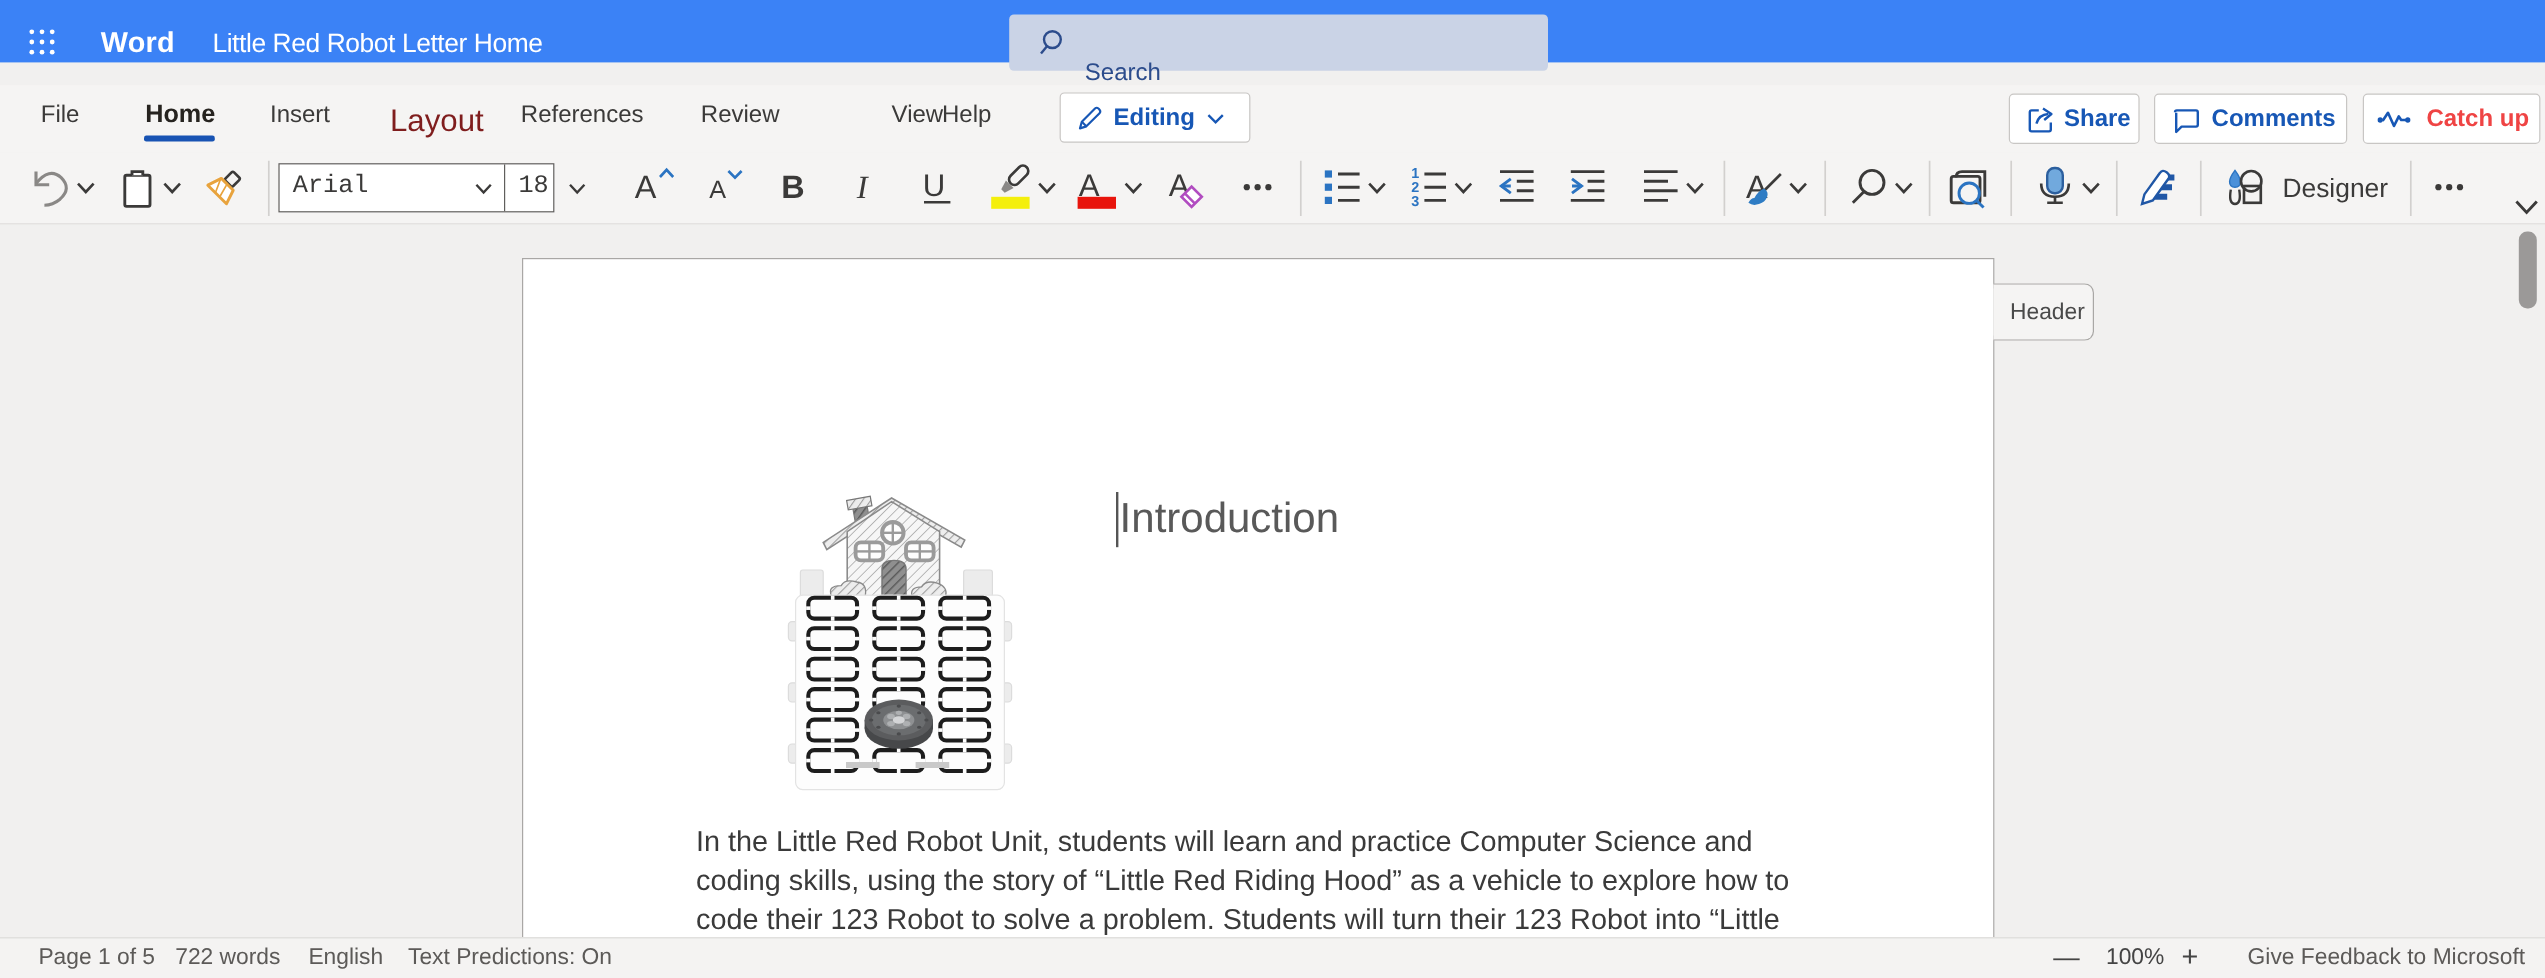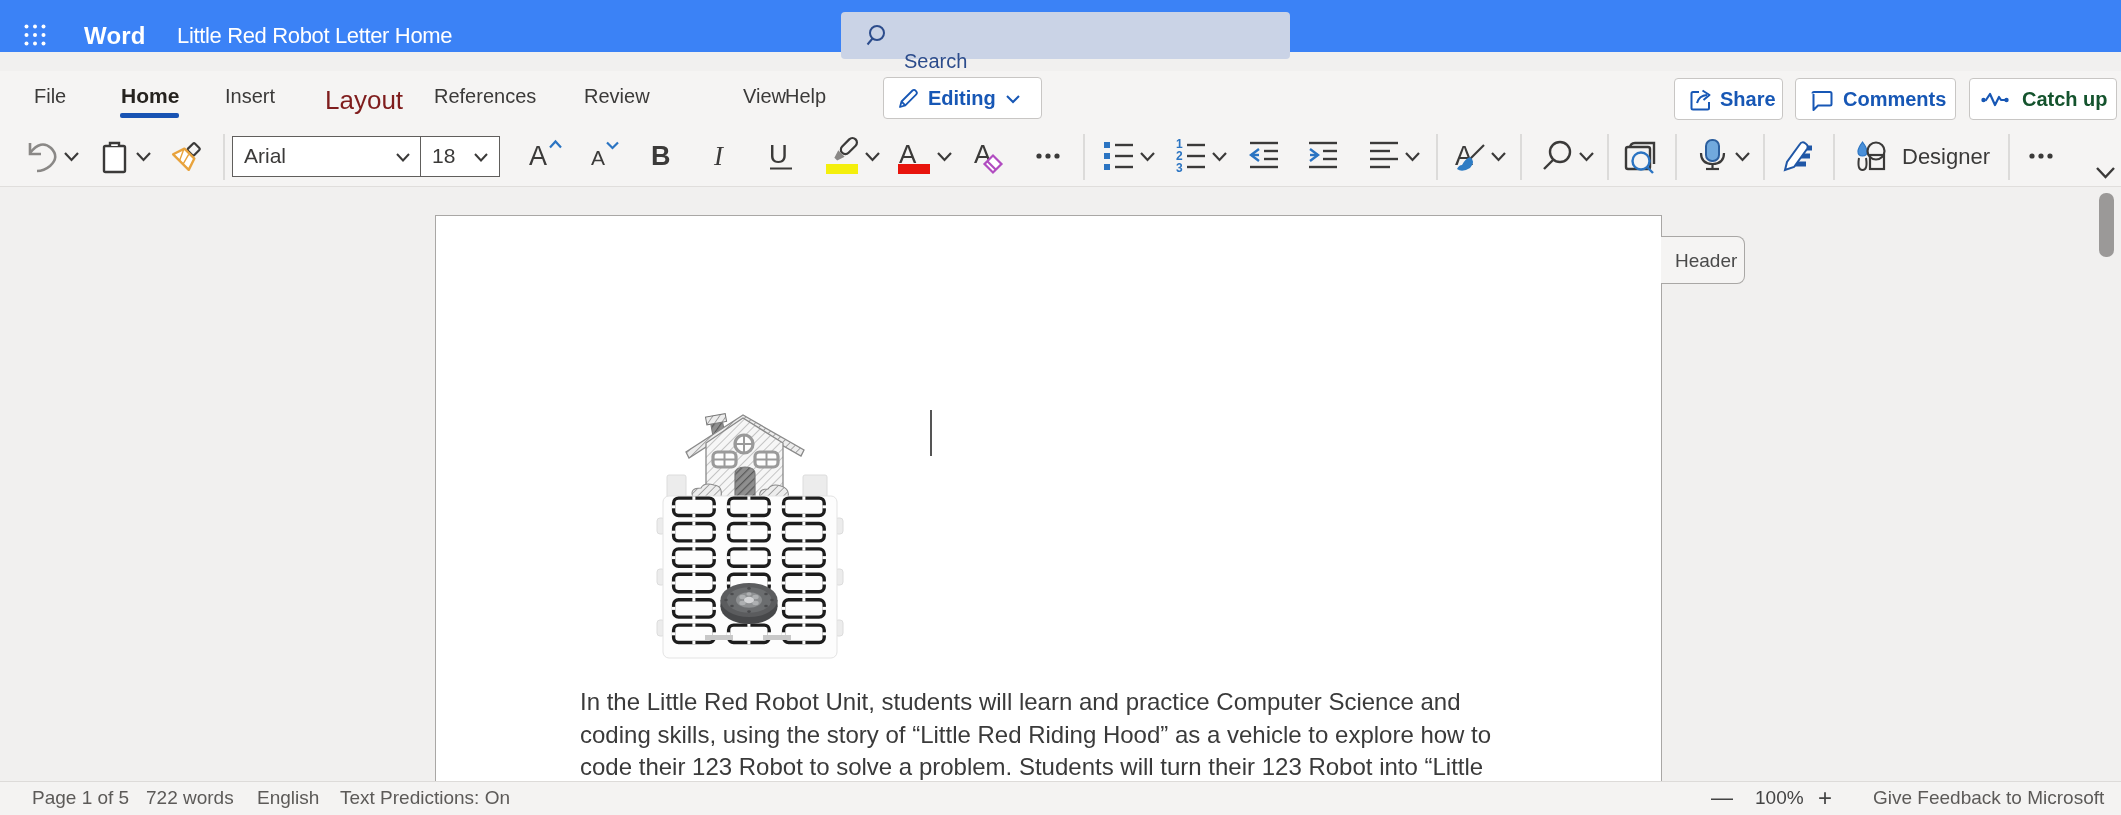--- a/index.html
+++ b/index.html
@@ -72,21 +72,21 @@
     </svg>
     <div class="abs" style="left:47px;top:9px;font-size:20px;font-weight:bold;color:#1757b5;">Comments</div>
   </div>
 
   <div class="abs" style="left:1969px;top:7px;width:148px;height:42px;background:#fff;border:1px solid #c8c6c4;border-radius:4px;">
     <svg class="abs" style="left:11px;top:11px;" width="28" height="20" viewBox="0 0 28 20">
       <circle cx="2.5" cy="10" r="2.2" fill="#1757b5"></circle>
       <path d="M5 10 L9 4 L14 15 L18 7 L20 10 L25 10" fill="none" stroke="#1757b5" stroke-width="2.2" stroke-linejoin="round" stroke-linecap="round"></path>
       <circle cx="25.5" cy="10" r="2.2" fill="#1757b5"></circle>
     </svg>
-    <div class="abs" style="left:52px;top:9px;font-size:20px;font-weight:bold;color:#14532d;">Catch up</div>
+    <div class="abs" style="left:52px;top:9px;font-size:20px;font-weight:bold;color:#ef4444;">Catch up</div>
   </div>
 </div>
 
 <div class="abs" style="left:0;top:127px;width:2121px;height:60px;background:#f5f4f3;border-bottom:1px solid #e0dedc;">
   <svg class="abs" style="left:0;top:0;" width="2121" height="60" viewBox="0 0 2121 60">
 
     <path d="M30 16 L30 27 L41 27" fill="none" stroke="#8a8886" stroke-width="2.6"></path>
     <path d="M30 26 Q41 12 51 21 Q60 30 50 39 Q44 44 37 44" fill="none" stroke="#8a8886" stroke-width="2.6"></path>
     <polyline points="65,26 71.5,33 78,26" fill="none" stroke="#3b3a39" stroke-width="2.2"></polyline>
 
@@ -208,21 +208,21 @@
     <circle cx="1876" cy="24" r="8.5" fill="none" stroke="#3b3a39" stroke-width="2.2"></circle>
     <rect x="1870" y="28" width="14" height="14" fill="none" stroke="#3b3a39" stroke-width="2.2"></rect>
     <text x="1902" y="37" font-size="22" fill="#3b3a39" font-family="Liberation Sans">Designer</text>
     <line x1="2009" y1="7" x2="2009" y2="53" stroke="#d2d0ce" stroke-width="1.4"></line>
     <circle cx="2032" cy="29" r="2.6" fill="#3b3a39"></circle>
       <circle cx="2041" cy="29" r="2.6" fill="#3b3a39"></circle>
       <circle cx="2050" cy="29" r="2.6" fill="#3b3a39"></circle>
     <polyline points="2097,41 2105.5,50 2114,41" fill="none" stroke="#3b3a39" stroke-width="2.4"></polyline>
   </svg>
 
-  <div class="abs" style="left:232px;top:9px;width:268px;height:41px;background:#fff;border:1px solid #605e5c;">
+  <div class="abs" style="left:232px;top:9px;width:230px;height:41px;background:#fff;border:1px solid #605e5c;font-family:Liberation Mono, monospace;">
     <div class="abs" style="left:11px;top:7px;font-size:21px;color:#3b3a39;">Arial</div>
     <svg class="abs" style="left:162px;top:14px;" width="16" height="12" viewBox="0 0 16 12">
         <polyline points="2,3 8,9.5 14,3" fill="none" stroke="#3b3a39" stroke-width="2"></polyline>
       </svg>
     <div class="abs" style="left:187px;top:0;width:1px;height:39px;background:#605e5c;"></div>
     <div class="abs" style="left:199px;top:7px;font-size:21px;color:#3b3a39;">18</div>
     <svg class="abs" style="left:240px;top:14px;" width="16" height="12" viewBox="0 0 16 12">
         <polyline points="2,3 8,9.5 14,3" fill="none" stroke="#3b3a39" stroke-width="2"></polyline>
       </svg>
   </div>
@@ -414,20 +414,21 @@
           <ellipse cx="100.5" cy="191" rx="3.2" ry="2.2"></ellipse>
         <ellipse cx="87.5" cy="197" rx="3.2" ry="2.2"></ellipse>
           <ellipse cx="100.5" cy="197" rx="3.2" ry="2.2"></ellipse>
         <ellipse cx="94" cy="188" rx="2.6" ry="1.8"></ellipse>
       </g>
       <ellipse cx="94" cy="194" rx="5" ry="3.2" fill="#d4d5d7"></ellipse>
     </g>
   </svg>
 
   <div class="abs" style="left:930px;top:222px;width:2px;height:46px;background:#555;"></div>
+  <div class="abs" style="left:933px;top:224px;font-size:35px;color:#595959;">Introduction</div>
 
   <div class="abs" style="left:580px;top:498px;width:940px;font-size:24px;line-height:32.5px;color:#3a3a3a;">In the Little Red Robot Unit, students will learn and practice Computer Science and coding skills, using the story of “Little Red Riding Hood” as a vehicle to explore how to code their 123 Robot to solve a problem. Students will turn their 123 Robot into “Little</div>
 </div>
 
 <div class="abs" style="left:0;top:781px;width:2121px;height:34px;background:#f4f3f2;border-top:1px solid #dddbd9;">
   <div class="abs" style="left:32px;top:5px;font-size:19px;color:#5c5a58;">Page 1 of 5</div>
   <div class="abs" style="left:146px;top:5px;font-size:19px;color:#5c5a58;">722 words</div>
   <div class="abs" style="left:257px;top:5px;font-size:19px;color:#5c5a58;">English</div>
   <div class="abs" style="left:340px;top:5px;font-size:19px;color:#5c5a58;">Text Predictions: On</div>
   <div class="abs" style="left:1711px;top:3px;font-size:22px;color:#444;">—</div>

